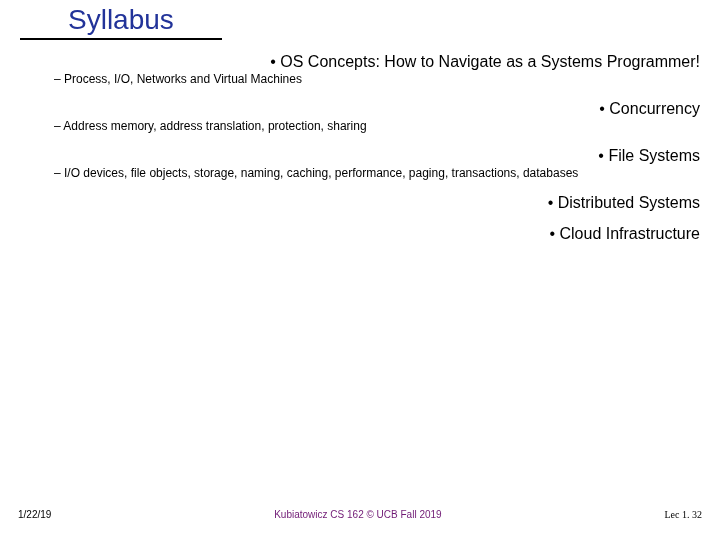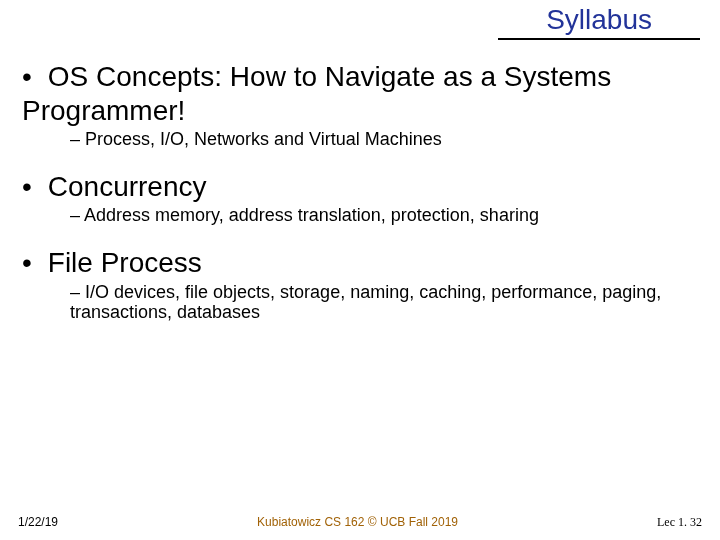--- a/index.html
+++ b/index.html
@@ -9,80 +9,83 @@
     background: #ffffff;
     font-family: Arial, Helvetica, sans-serif;
     color: #000000;
     position: relative;
     overflow: hidden;
   }
   .slide {
     padding: 4px 20px 0 20px;
   }
   .title-wrap {
-    text-align: right;
+    text-align: left;
     margin-bottom: 6px;
   }
   .title {
     display: inline-block;
     font-size: 28px;
     color: #223399;
     border-bottom: 2.5px solid #000000;
     padding: 0 48px 2px 48px;
     font-weight: normal;
   }
   .content {
     padding-left: 2px;
   }
   .topic {
-    font-size: 28px;
-    margin-top: 20px;
+    font-size: 16px;
+    margin-top: 12px;
     margin-bottom: 2px;
     line-height: 1.2;
+    text-align: right;
   }
   .bullet-dot {
     display: inline-block;
     width: 18px;
   }
   .subtopic {
-    font-size: 18px;
-    margin-left: 48px;
+    font-size: 12px;
+    margin-left: 32px;
     margin-bottom: 4px;
     line-height: 1.15;
   }
   .dash {
     display: inline;
   }
   .footer {
     position: absolute;
-    bottom: 10px;
+    bottom: 20px;
     left: 0;
     right: 0;
     display: flex;
     padding: 0 18px;
-    font-size: 12px;
+    font-size: 10px;
   }
   .footer-left { color: #000; }
-  .footer-center { color: #a16207; text-align: center; flex: 1; }
+  .footer-center { color: #701a75; text-align: center; flex: 1; }
   .footer-right { color: #000; font-family: Liberation Serif, serif; }
 </style>
 </head>
 <body>
 
 <div class="slide">
   <div class="title-wrap">
     <span class="title">Syllabus</span>
   </div>
   <div class="content" id="content">
       <div class="topic"><span class="bullet-dot">•</span> <span>OS Concepts: How to Navigate as a Systems Programmer!</span></div>
       <div class="subtopic"><span class="dash">– </span><span>Process, I/O, Networks and Virtual Machines</span></div>
       <div class="topic"><span class="bullet-dot">•</span> <span>Concurrency</span></div>
       <div class="subtopic"><span class="dash">– </span><span>Address memory, address translation, protection, sharing</span></div>
-      <div class="topic"><span class="bullet-dot">•</span> <span>File Process</span></div>
+      <div class="topic"><span class="bullet-dot">•</span> <span>File Systems</span></div>
       <div class="subtopic"><span class="dash">– </span><span>I/O devices, file objects, storage, naming, caching, performance, paging, transactions, databases</span></div>
+      <div class="topic"><span class="bullet-dot">•</span> <span>Distributed Systems</span></div>
+      <div class="topic"><span class="bullet-dot">•</span> <span>Cloud Infrastructure</span></div>
     </div>
 </div>
 
 <div class="footer">
   <span class="footer-left">1/22/19</span>
   <span class="footer-center">Kubiatowicz CS 162 © UCB Fall 2019</span>
   <span class="footer-right">Lec 1. 32</span>
 </div>
 
 </body></html>

